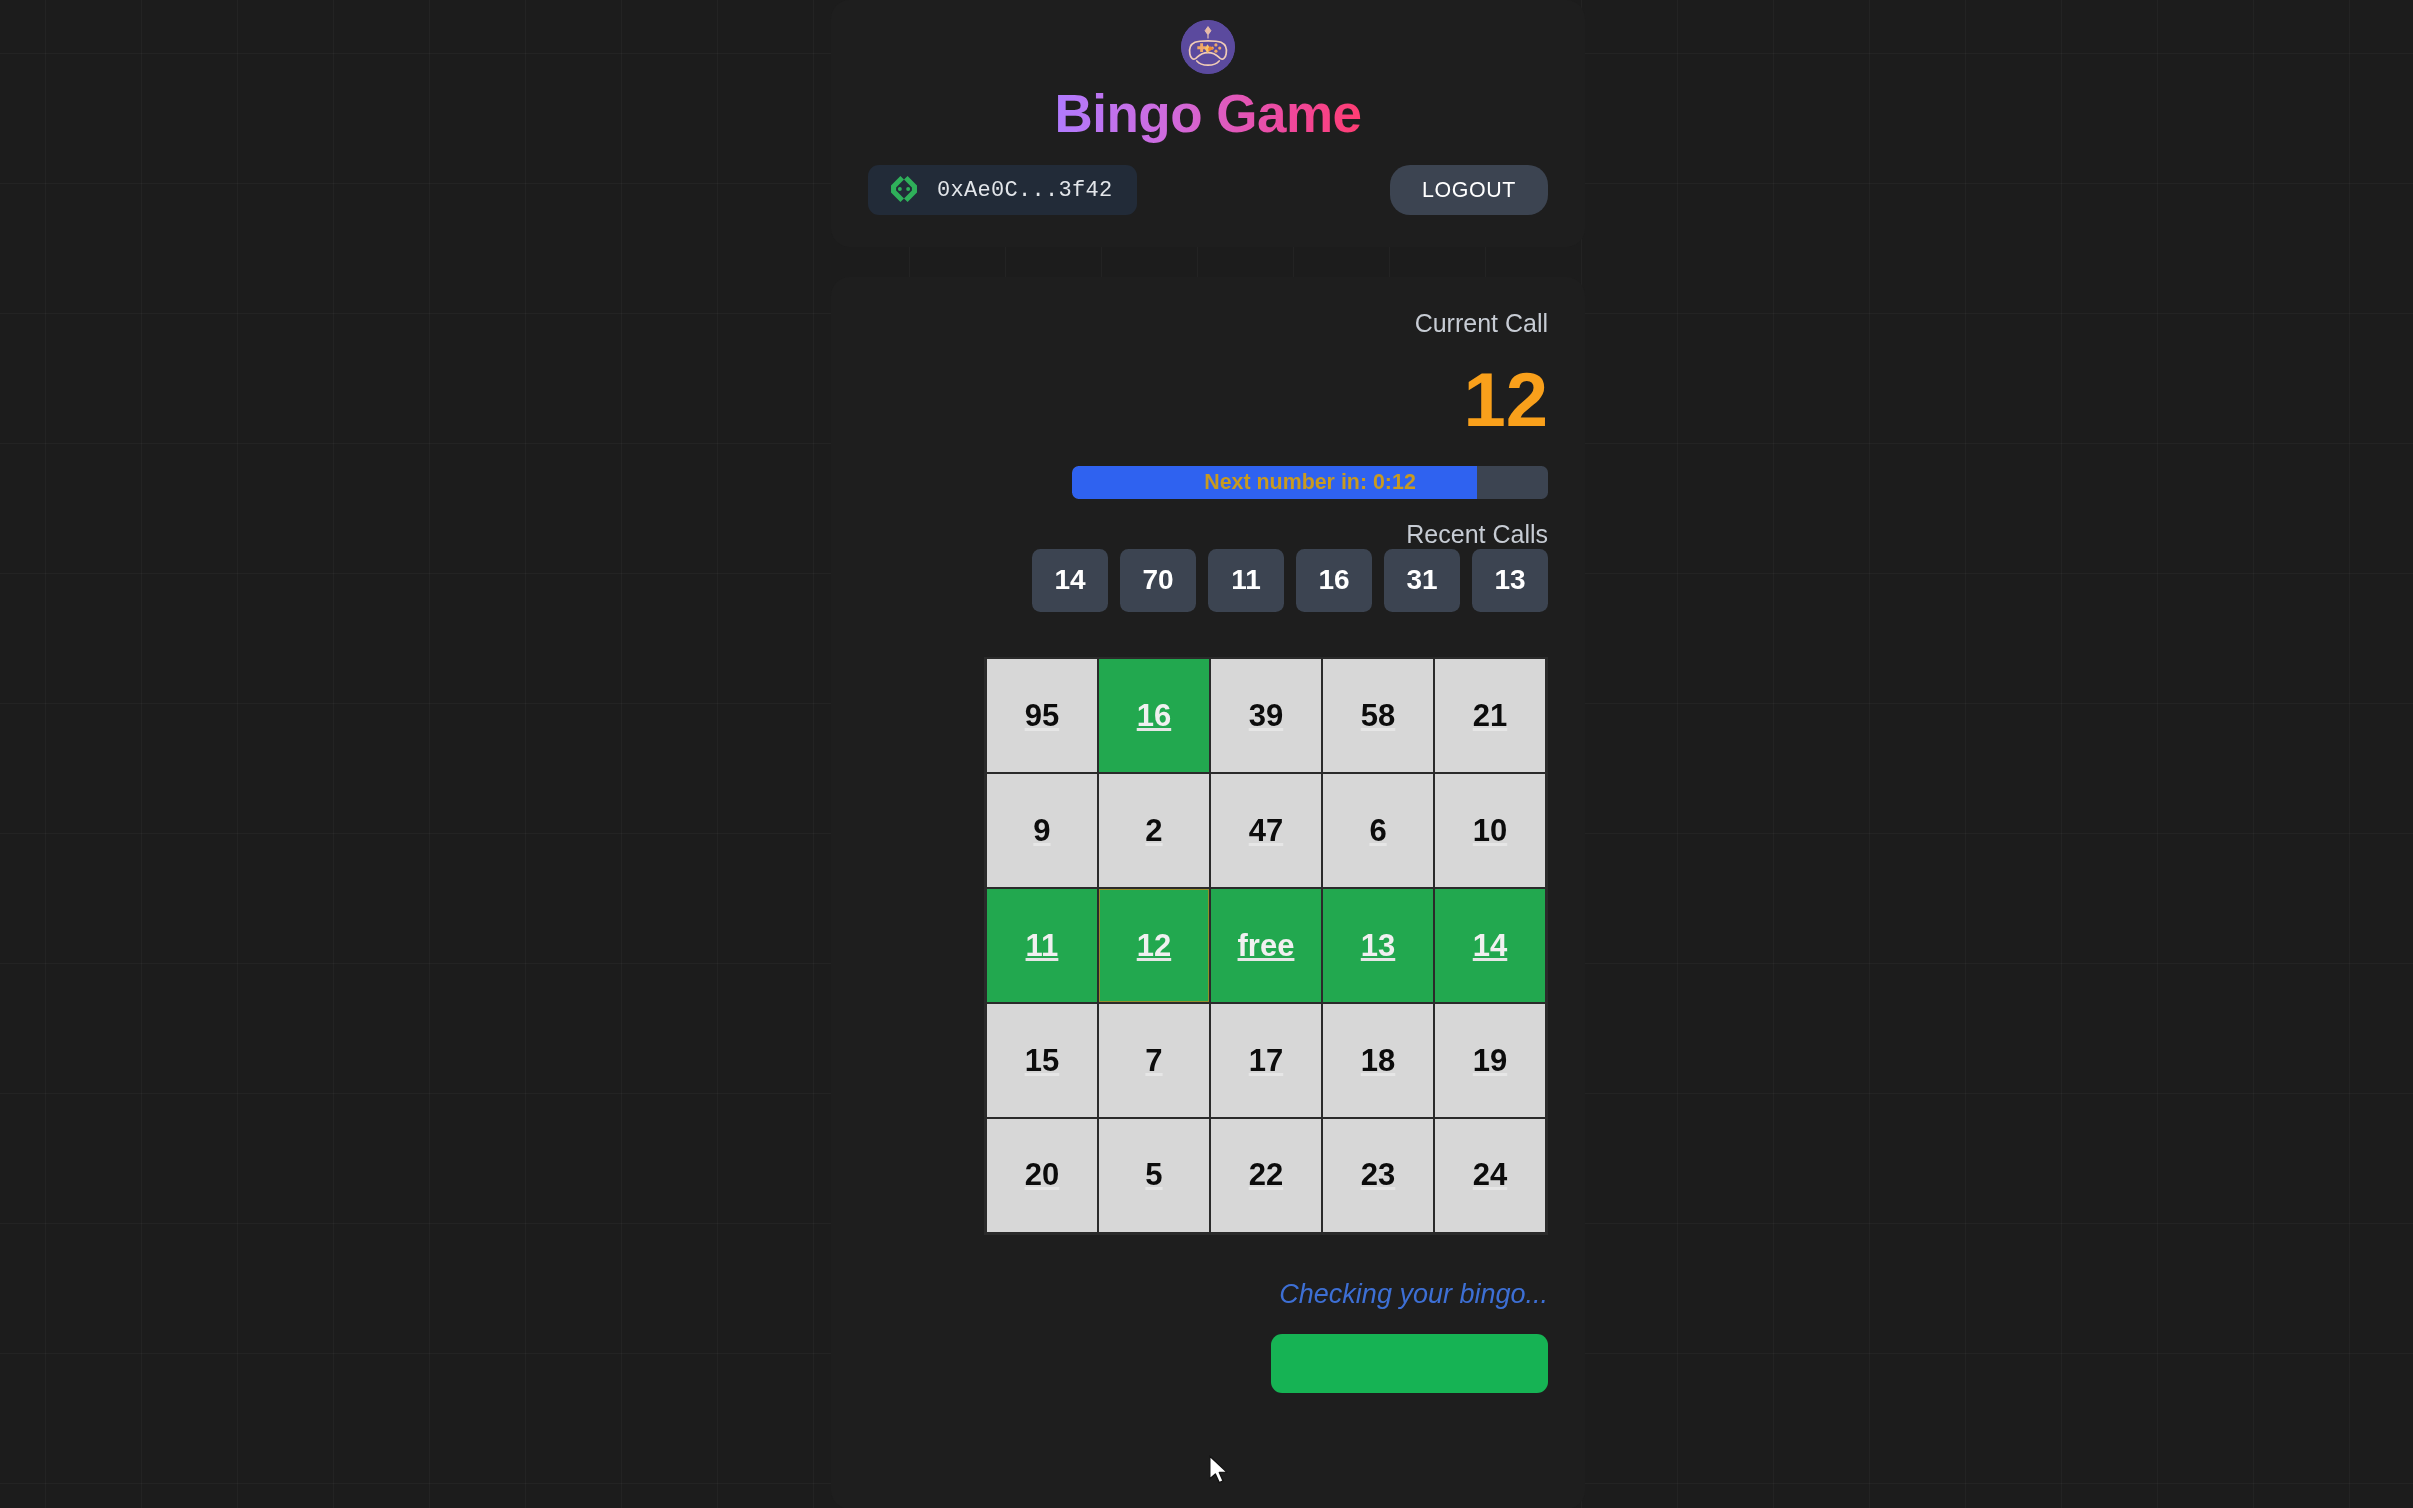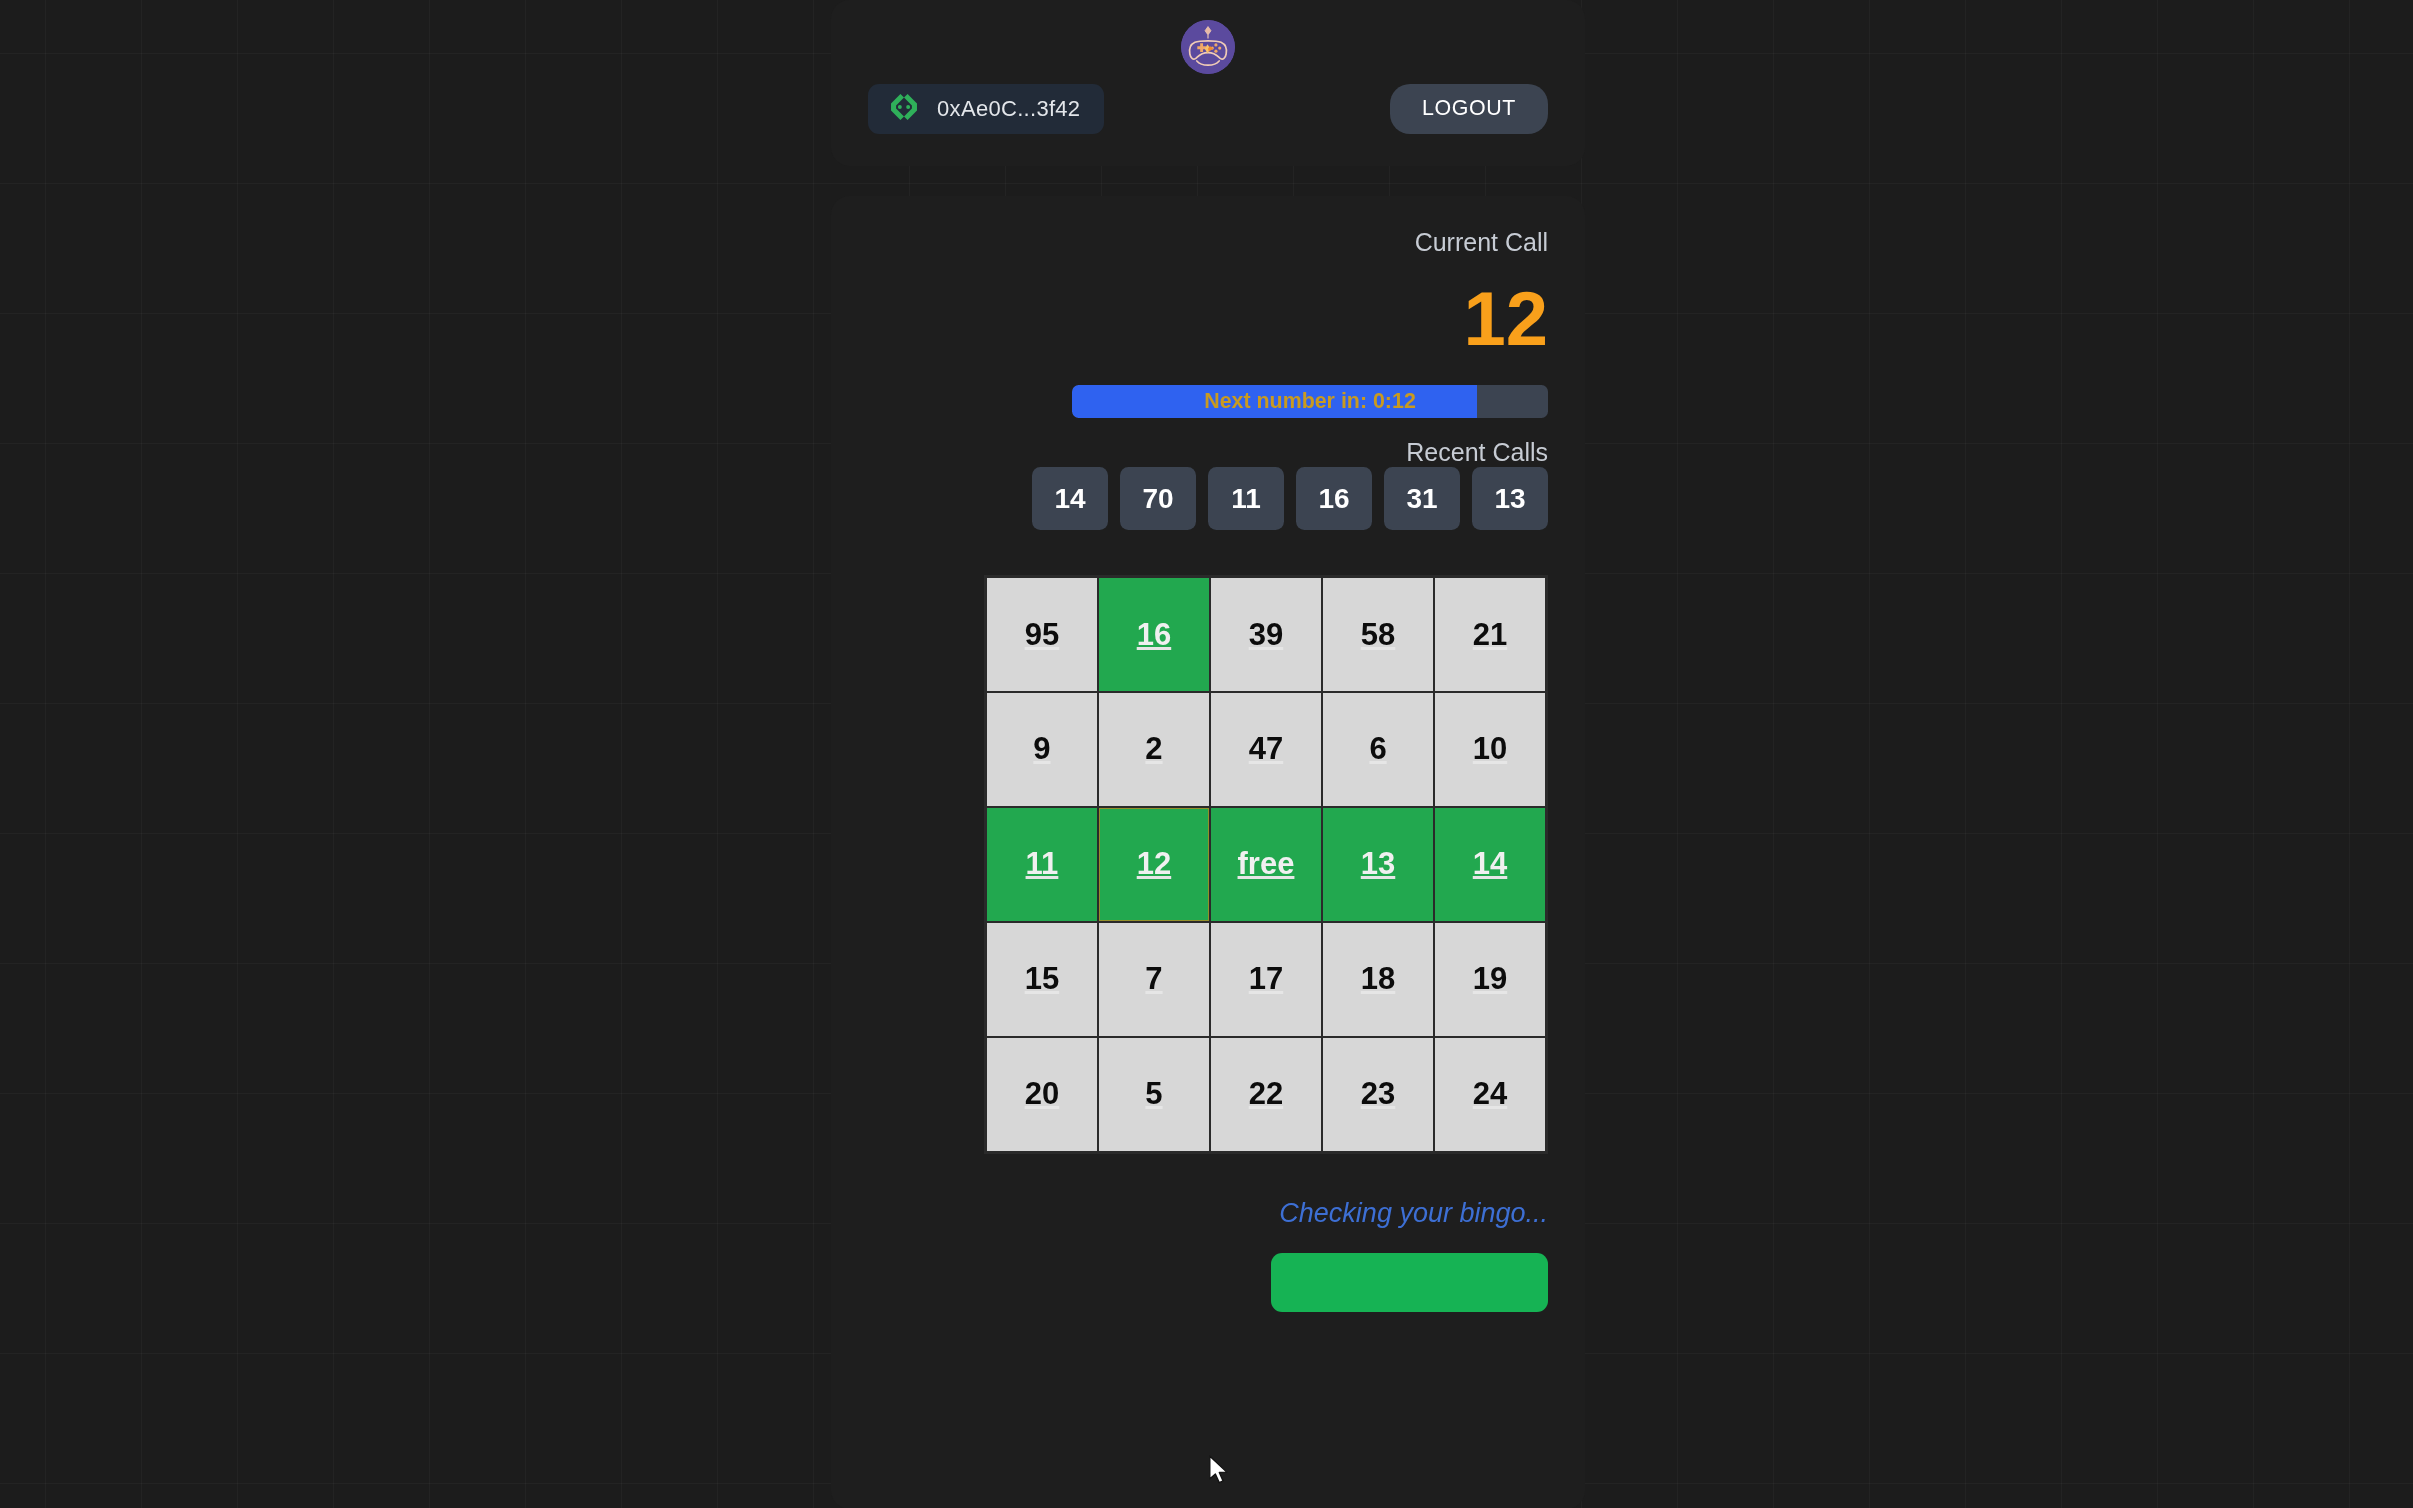--- a/index.html
+++ b/index.html
@@ -84,21 +84,21 @@
     background: #222b38;
     border-radius: 11px;
     height: 50px;
     display: flex;
     align-items: center;
     gap: 16.7px;
     padding: 0 24px 0 20.4px;
     flex: 0 0 auto;
   }
   .wallet-chip .addr {
-    font-family: Liberation Sans, sans-serif;
+    font-family: Liberation Mono, monospace;
     font-size: 22px;
     color: #e3e6ea;
     letter-spacing: 0.3px;
   }
 
   .logout-button {
     background: #3c4451;
     border: none;
     border-radius: 20px;
     height: 50px;
@@ -271,20 +271,21 @@
         <circle cx="33.6" cy="30.2" r="1.7" fill="#f0a868"></circle>
         <circle cx="37.5" cy="33.5" r="1.7" fill="#f0a868"></circle>
 
         <path d="M28.5 26 L31.5 31 L28.5 36 L25.5 31 Z" fill="#f7c16b"></path>
         <path d="M31 28 L34.5 30.5 L30 34 L29 31 Z" fill="#f08a2e"></path>
 
         <path d="M17 44 C22 50 36 50 41 44" fill="none" stroke="#f0cbb6" stroke-width="1.8" stroke-linecap="round"></path>
       </svg>
     </div>
 
+    <div class="app-title">Bingo Game</div>
 
     <div class="wallet-row">
 
       <div class="wallet-chip">
         <span>
           <svg width="32" height="32" viewBox="0 0 34 34" aria-hidden="true">
             <path d="M13.2 3.2 L3.2 13.2 L3.2 20.8 L13.2 30.8 L17 27 L8.6 18.6 L8.6 15.4 L17 7 Z" fill="#2fb05a"></path>
             <path d="M20.8 3.2 L17 7 L25.4 15.4 L25.4 18.6 L17 27 L20.8 30.8 L30.8 20.8 L30.8 13.2 Z" fill="#2fb05a"></path>
             <circle cx="12.6" cy="17" r="2.1" fill="#2fb05a"></circle>
             <circle cx="21.4" cy="17" r="2.1" fill="#2fb05a"></circle>

